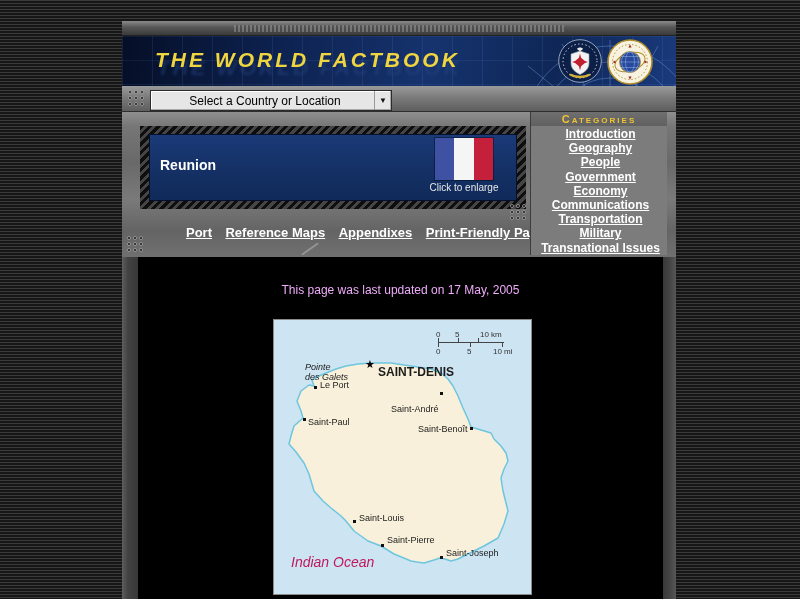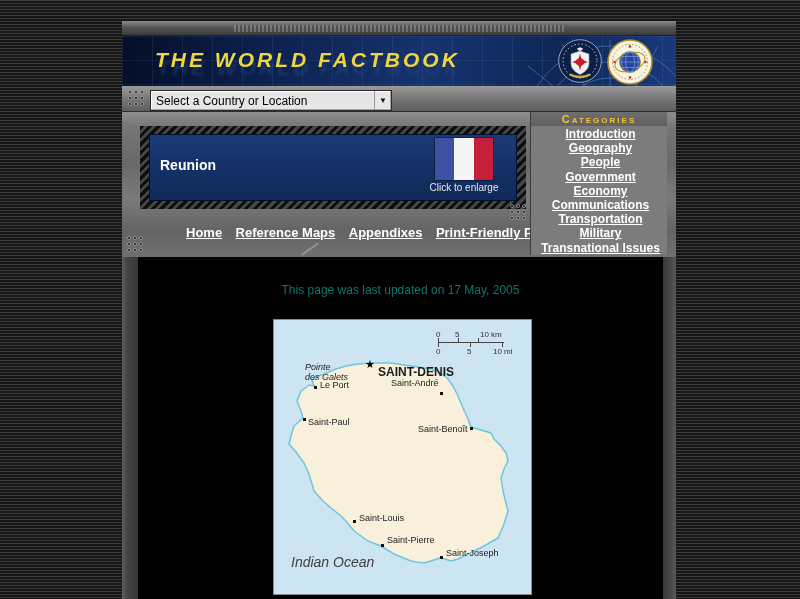--- a/index.html
+++ b/index.html
@@ -20,21 +20,21 @@
     background:repeating-linear-gradient(90deg,rgba(110,150,220,.13) 0 1px,transparent 1px 30px),
                repeating-linear-gradient(180deg,rgba(110,150,220,.10) 0 1px,transparent 1px 24px);}
   .banner-title{position:absolute;left:33px;top:12px;font-size:21px;font-style:italic;font-weight:bold;
     letter-spacing:3px;color:#efd53f;text-shadow:2px 8px 3px rgba(40,70,130,.55);white-space:nowrap;}
   .globe-svg{position:absolute;left:250px;top:0;}
   .seal{position:absolute;top:3px;}
   .seal.cia{left:436px;}
   .seal.wfb{left:485px;}
 
   
-  .select-bar{position:relative;height:26px;background:linear-gradient(180deg,#9b9b9b,#787878 50%,#5e5e5e);border-bottom:1px solid #2e2e2e;box-sizing:border-box;}
+  .select-bar{position:relative;height:26px;background:linear-gradient(180deg,#9b9b9b,#787878 50%,#5e5e5e);border-bottom:1px solid #2e2e2e;box-sizing:border-box;text-align:center;}
   .country-select{position:absolute;left:28px;top:4px;width:240px;height:19px;display:flex;align-items:center;
     background:#e6e6e6;border:1px solid #2b2b2b;box-shadow:inset -1px -1px 0 #a8a8a8, inset 1px 1px 0 #ffffff;
     font-size:12px;color:#000;cursor:default;}
   .country-select .val{padding-left:5px;flex:1;white-space:nowrap;overflow:hidden;}
   .country-select .arrow{width:16px;height:100%;display:flex;align-items:center;justify-content:center;
     font-size:8px;color:#111;border-left:1px solid #999;}
   .rivets{position:absolute;width:16px;height:18px;opacity:.8;
     background-image:radial-gradient(circle at 2px 2px,#2c2c2c 1.2px,rgba(160,160,160,.9) 1.6px,transparent 2.2px);
     background-size:6px 6px;}
 
@@ -59,29 +59,29 @@
     border-left:1px solid #3c3c3c;box-sizing:border-box;}
   .sidebar-header{height:14px;background:linear-gradient(180deg,#6f6f6f,#606060);display:flex;align-items:center;justify-content:center;
     font-variant:small-caps;font-weight:bold;font-size:11px;letter-spacing:2px;color:#f0c335;}
   .sidebar-links{padding:1px 0 0 3px;text-align:center;}
   .sidebar-links a{display:block;font-size:12px;font-weight:bold;line-height:14.2px;color:#ffffff;text-decoration:underline;cursor:pointer;white-space:nowrap;}
 
   
   .content-frame{height:342px;padding:0 13px 0 16px;box-sizing:border-box;
     background:linear-gradient(90deg,#5e5e5e 0,#424242 6px,#383838 16px,#383838 calc(100% - 13px),#454545 calc(100% - 6px),#575757 100%);}
   .content-black{position:relative;width:100%;height:100%;background:#000;}
-  .updated{position:absolute;left:0;top:26px;width:100%;text-align:center;font-size:12px;color:#0f766e;}
+  .updated{position:absolute;left:0;top:26px;width:100%;text-align:center;font-size:12px;color:#f0abfc;}
 
   
   .map{position:absolute;left:135px;top:62px;width:257px;height:274px;background:#cde4f2;border:1px solid #8b8b8b;box-sizing:content-box;}
   .map svg.island{position:absolute;left:0;top:0;}
   .map .lbl{position:absolute;font-size:9px;color:#1c1c1c;white-space:nowrap;}
   .map .lbl.cap{font-size:12px;font-weight:bold;}
   .map .lbl.cape{font-style:italic;line-height:10px;}
-  .map .lbl.ocean{font-size:14px;font-style:italic;color:#404040;}
+  .map .lbl.ocean{font-size:14px;font-style:italic;color:#be185d;}
   .map .dot{position:absolute;width:3px;height:3px;background:#111;}
   .map .star{position:absolute;font-size:11px;color:#000;line-height:10px;}
   .scalebar{position:absolute;left:162px;top:10px;width:82px;height:26px;font-size:8px;color:#333;}
   .scalebar span{position:absolute;white-space:nowrap;}
   .scalebar .line{position:absolute;left:2px;top:12px;width:66px;border-top:1px solid #444;}
   .scalebar .tick{position:absolute;width:1px;height:4px;background:#444;}
   .scalebar .tick.up{top:8px;}
   .scalebar .tick.dn{top:13px;}
 </style>
 </head>
@@ -157,21 +157,21 @@
           <div class="country-name">Reunion</div>
           <div class="flag">
             <div class="b" style="background:#3e51a2"></div>
             <div class="b" style="background:#f5f5f5"></div>
             <div class="b" style="background:#c5203b"></div>
           </div>
           <div class="flag-caption">Click to enlarge</div>
         </div>
       </div>
       <div class="nav-links">
-        <a>Home</a>
+        <a>Port</a>
         <a>Reference Maps</a>
         <a>Appendixes</a>
         <a>Print-Friendly Page</a>
       </div>
       <div class="decor-slash"></div>
       <div class="rivets" style="left:388px;top:92px;"></div>
       <div class="rivets" style="left:5px;top:124px;"></div>
 
       <div class="sidebar">
         <div class="sidebar-header">Categories</div>
@@ -219,21 +219,21 @@
             <div>des Galets</div>
           </div>
 
           <div class="star" style="left:91px;top:39px;">★</div>
           <div class="lbl cap" style="left:104px;top:45px;">SAINT-DENIS</div>
 
           <div class="dot" style="left:40px;top:66px;"></div>
           <div class="lbl" style="left:46px;top:60px;">Le Port</div>
 
           <div class="dot" style="left:166px;top:72px;"></div>
-          <div class="lbl" style="left:117px;top:58px;">Saint-André</div>
+          <div class="lbl" style="left:117px;top:84px;">Saint-André</div>
 
           <div class="dot" style="left:29px;top:98px;"></div>
           <div class="lbl" style="left:34px;top:97px;">Saint-Paul</div>
 
           <div class="dot" style="left:196px;top:107px;"></div>
           <div class="lbl" style="left:144px;top:104px;">Saint-Benoît</div>
 
           <div class="dot" style="left:79px;top:200px;"></div>
           <div class="lbl" style="left:85px;top:193px;">Saint-Louis</div>
 

